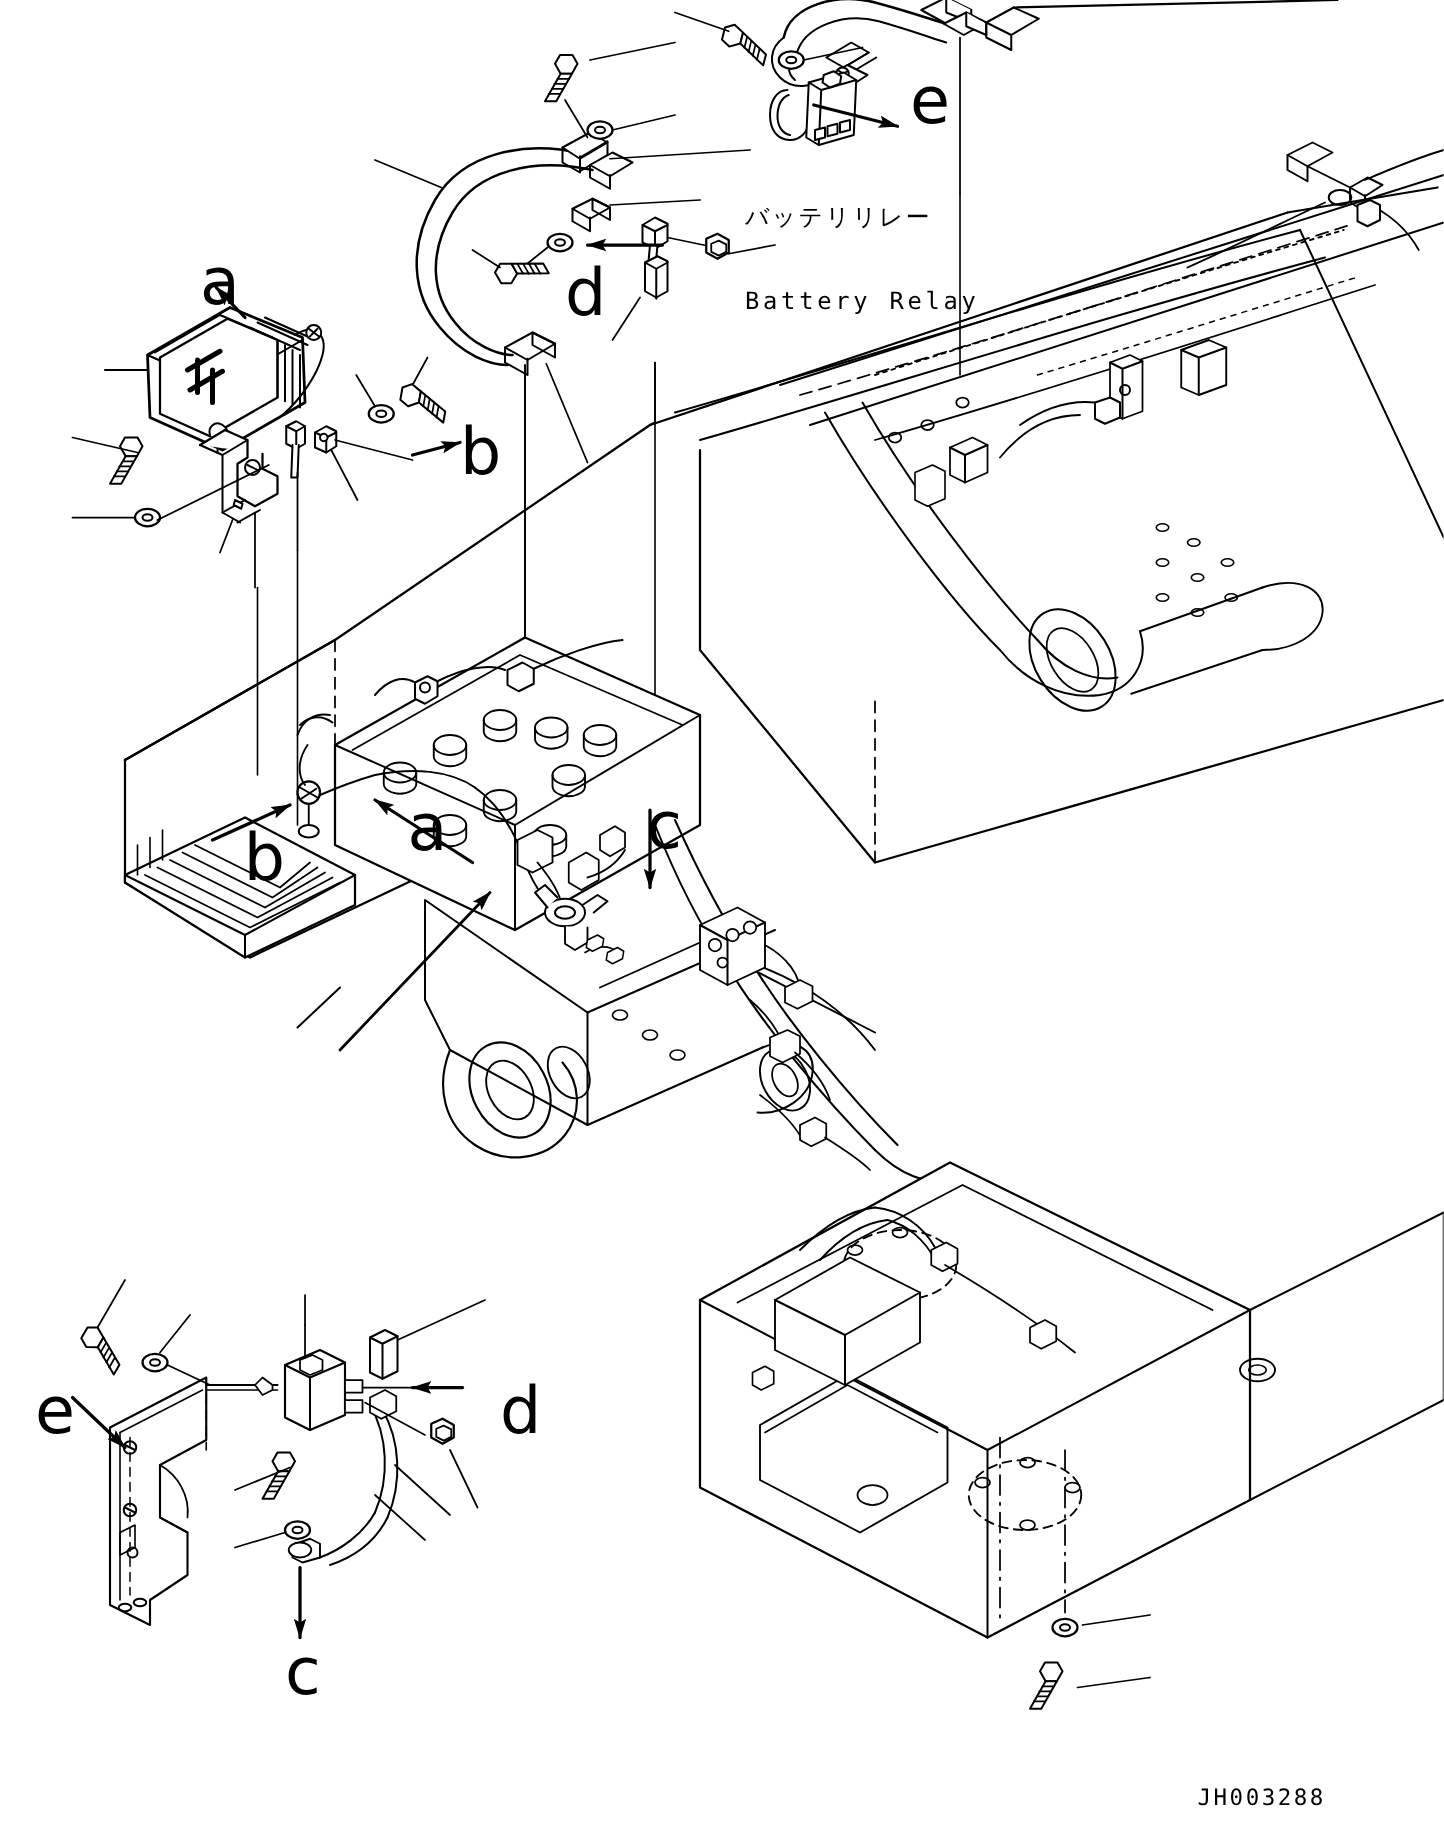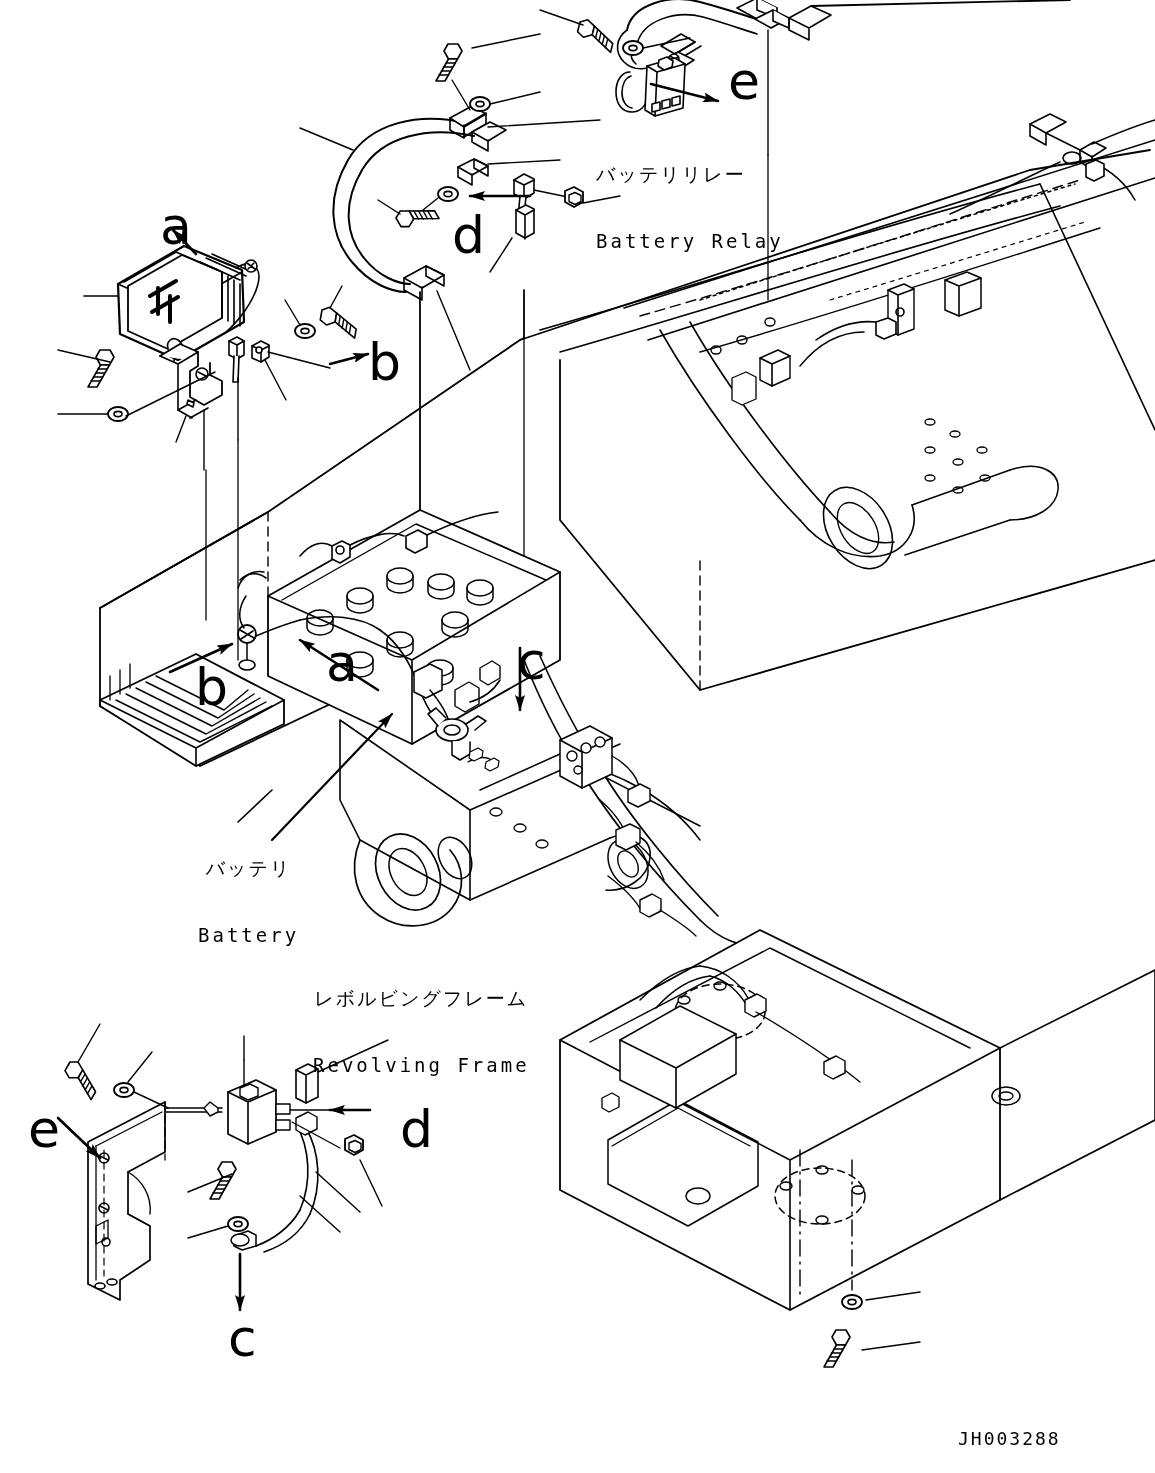--- a/index.html
+++ b/index.html
@@ -523,29 +523,21 @@
       <path d="M240,1254 L240,1310" stroke-width="2.6" marker-end="url(#solidArrow)"></path>
 
     </g>
   </svg>
 
   <div class="lbl partname" style="left:596px; top:118px; width:0;">
     <span class="jp">バッテリリレー</span>
     <span class="en">Battery Relay</span>
   </div>
 
-  <div class="lbl partname" style="left:198px; top:812px;">
-    <span class="jp">バッテリ</span>
-    <span class="en">Battery</span>
-  </div>
-
-  <div class="lbl partname" style="left:313px; top:942px;">
-    <span class="jp">レボルビングフレーム</span>
-    <span class="en">Revolving Frame</span>
-  </div>
+
 
   <div class="callout callout-a" style="left:160px; top:200px;">a</div>
   <div class="callout callout-a" style="left:368px; top:336px;">b</div>
   <div class="callout callout-a" style="left:452px; top:209px;">d</div>
   <div class="callout callout-a" style="left:728px; top:55px;">e</div>
   <div class="callout callout-a" style="left:326px; top:637px;">a</div>
   <div class="callout callout-a" style="left:195px; top:661px;">b</div>
   <div class="callout callout-a" style="left:517px; top:635px;">c</div>
   <div class="callout callout-a" style="left:28px; top:1103px;">e</div>
   <div class="callout callout-a" style="left:400px; top:1103px;">d</div>

